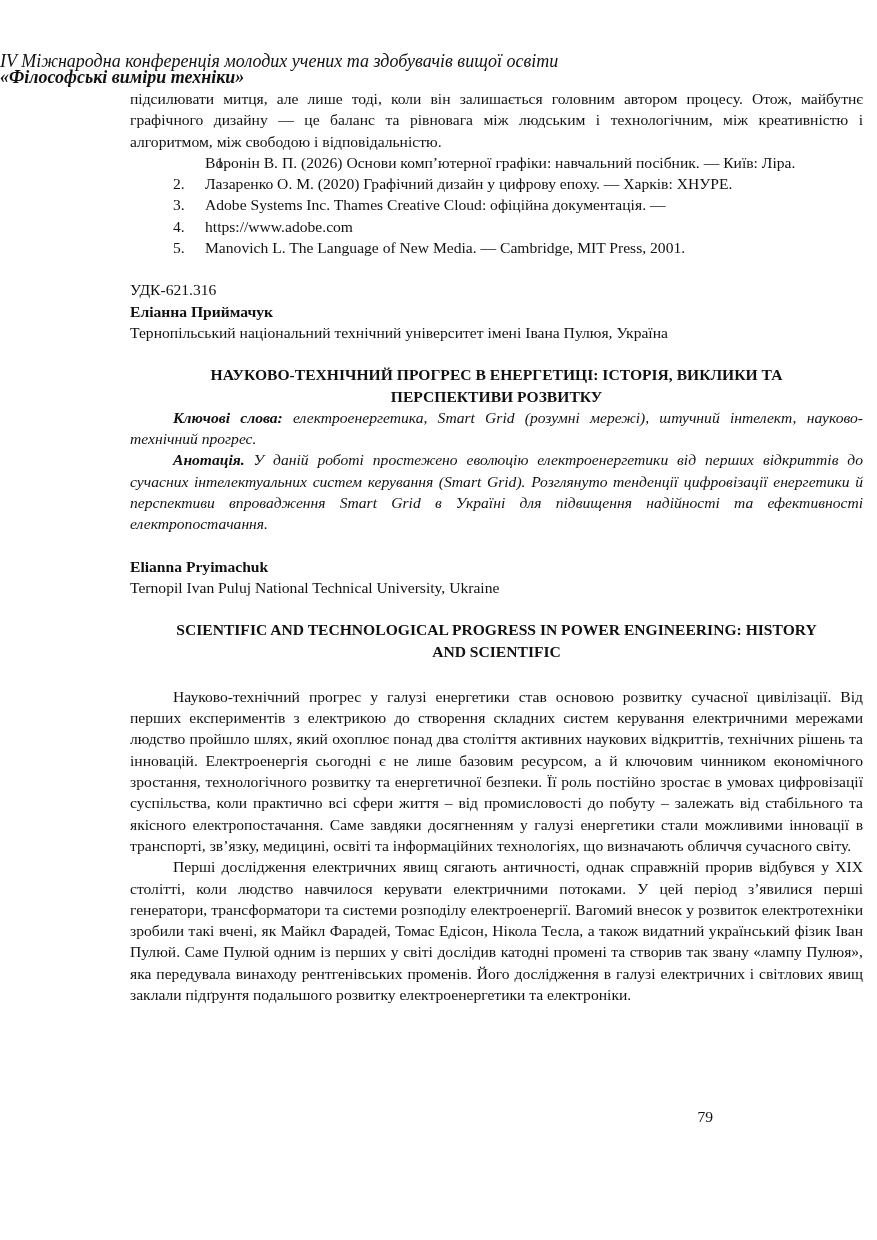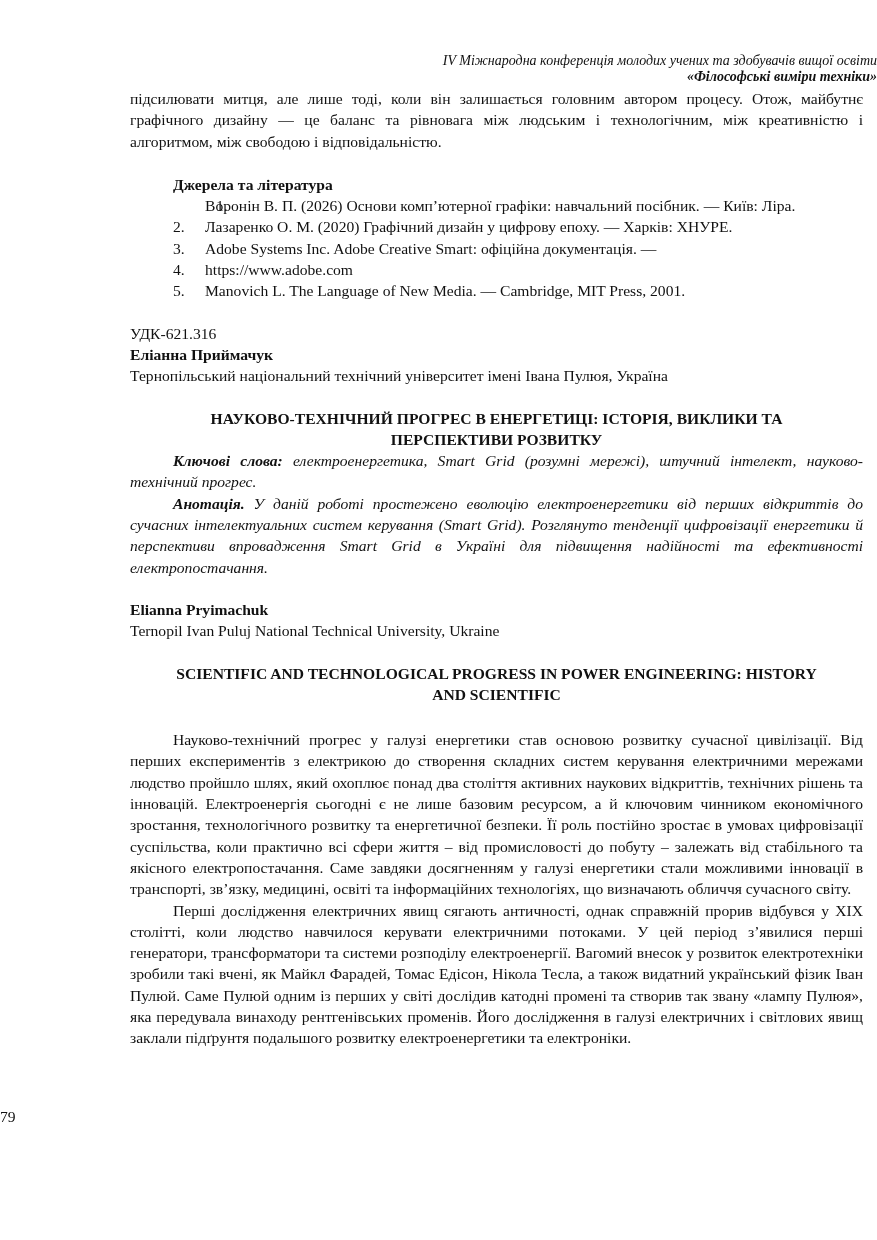--- a/index.html
+++ b/index.html
@@ -3,22 +3,22 @@
 <meta charset="utf-8">
 <style>
   html, body { margin: 0; padding: 0; background: #ffffff; }
   body {
     width: 877px; height: 1240px; position: relative; overflow: hidden;
     font-family: "Liberation Serif", "DejaVu Serif", serif;
     color: #111111;
   }
   .page { position: absolute; left: 0; top: 0; width: 877px; height: 1240px; }
   .header {
-    position: absolute; left: 0; top: 53px; width: 877px; text-align: right;
-    font-style: italic; font-size: 14px; line-height: 16px;
+    position: absolute; left: 0; top: 53px; width: 877px; text-align: left;
+    font-style: italic; font-size: 18px; line-height: 16px;
   }
   .header .h2 { font-weight: bold; }
   .content {
     position: absolute; left: 82px; top: 88px; width: 733px;
     font-size: 15.6px; line-height: 21.3px; text-align: justify; margin-left: 48px;
   }
   .content p { margin: 0; }
   .indent { text-indent: 43px; }
   .refs-title { font-weight: bold; margin-top: 22px !important; padding-left: 43px; }
   .ref { display: block; padding-left: 43px; text-indent: 0; }
@@ -28,42 +28,41 @@
   .author { font-weight: bold; }
   .title {
     font-weight: bold; text-align: center; margin-top: 21px !important;
     padding: 0 30px;
   }
   .annotation { font-style: italic; text-indent: 43px; }
   .annotation .lbl { font-weight: bold; }
   .gap-sm { margin-top: 21px !important; }
   .body-start { margin-top: 24px !important; }
   .page-num {
-    position: absolute; left: 0; top: 1108px; width: 713px; text-align: left;
+    position: absolute; left: 0; top: 1108px; width: 713px; text-align: right;
     font-size: 15.6px;
   }
 </style>
 </head>
 <body>
 
 <div class="page">
 
   <div class="header">
     <div>IV Міжнародна конференція молодих учених та здобувачів вищої освіти</div>
     <div class="h2">«Філософські виміри техніки»</div>
   </div>
 
   <div class="content">
     <p>підсилювати митця, але лише тоді, коли він залишається головним автором процесу. Отож, майбутнє графічного дизайну — це баланс та рівновага між людським і технологічним, між креативністю і алгоритмом, між свободою і відповідальністю.</p>
 
-    <p class="refs-title">Джерела та література</p>
     <div>
       <p class="ref wrap"><span class="num">1.</span><span>Воронін В. П. (2026) Основи комп’ютерної графіки: навчальний посібник. — Київ: Ліра.</span></p>
       <p class="ref"><span class="num">2.</span><span>Лазаренко О. М. (2020) Графічний дизайн у цифрову епоху. — Харків: ХНУРЕ.</span></p>
-      <p class="ref"><span class="num">3.</span><span>Adobe Systems Inc. Adobe Creative Smart: офіційна документація. —</span></p>
+      <p class="ref"><span class="num">3.</span><span>Adobe Systems Inc. Thames Creative Cloud: офіційна документація. —</span></p>
       <p class="ref"><span class="num">4.</span><span>https://www.adobe.com</span></p>
       <p class="ref"><span class="num">5.</span><span>Manovich L. The Language of New Media. — Cambridge, MIT Press, 2001.</span></p>
     </div>
 
     <p class="udk">УДК-621.316</p>
     <p class="author">Еліанна Приймачук</p>
     <p>Тернопільський національний технічний університет імені Івана Пулюя, Україна</p>
 
     <p class="title">НАУКОВО-ТЕХНІЧНИЙ ПРОГРЕС В ЕНЕРГЕТИЦІ: ІСТОРІЯ, ВИКЛИКИ ТА ПЕРСПЕКТИВИ РОЗВИТКУ</p>
 

